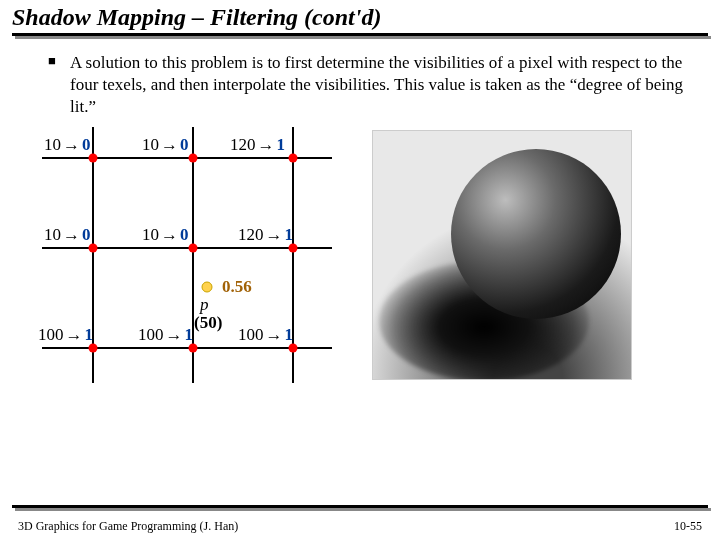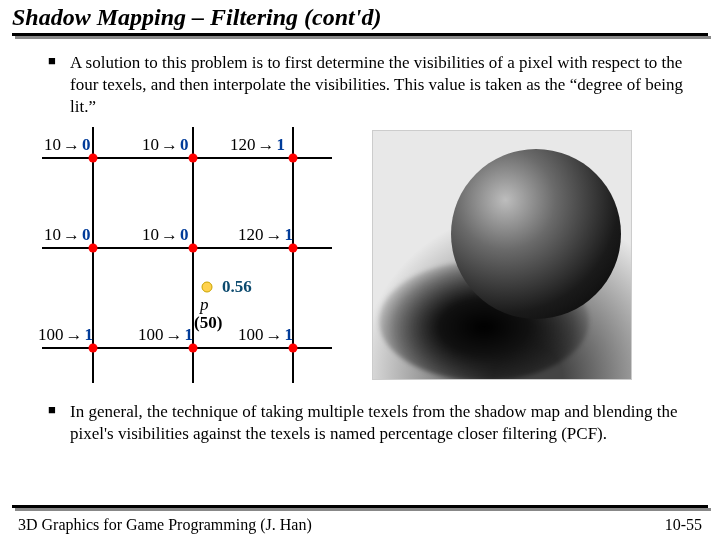--- a/index.html
+++ b/index.html
@@ -58,26 +58,26 @@
     transform: translate(-50%,-50%);
   }
   .yel {
     position:absolute; width:11px; height:11px; background:#ffd24d; border-radius:50%;
     transform: translate(-50%,-50%); border:1px solid #c9a400;
   }
   .lbln { position:absolute; font-family:"Times New Roman",serif; font-size:17px; white-space:nowrap; }
   .lbln .arrow { padding: 0 2px; }
   .lbln b { font-weight:bold; }
   .blue { color:#003b99; }
-  .green { color:#0c4a6e; }
+  .green { color:#a16207; }
   .plbl { font-family:"Times New Roman",serif; font-style:italic; }
   .footer {
     position:absolute; left:0; right:0; bottom:6px; padding: 0 18px;
     display:flex; justify-content:space-between; align-items:flex-end;
-    font-size:16px;
+    font-size:12px;
   }
   .footer-line {
     position:absolute; left:12px; right:12px; bottom:30px; height:5px;
   }
   .footer-line::before {
     content:""; position:absolute; left:0; right:0; top:0; height:3px; background:#000;
   }
   .footer-line::after {
     content:""; position:absolute; left:3px; right:-3px; top:3px; height:3px; background:#888;
   }
@@ -130,22 +130,19 @@
       <div class="lbln plbl" style="left:158px; top:168px;"><span>p</span></div>
       <div class="lbln" style="left:152px; top:186px; font-style:normal;font-weight:bold;"><span>(50)</span></div>
     </div>
 
     <div class="sphere-box">
       <div class="shadow-blob"></div>
       <div class="sphere"></div>
     </div>
   </div>
 
-  <ul class="bullet">
-    <li>In general, the technique of taking multiple texels from the shadow map and blending the pixel's visibilities against the texels is named percentage closer filtering (PCF).</li>
-  </ul>
 </div>
 
 <div class="footer-line"></div>
 <div class="footer">
   <span>3D Graphics for Game Programming (J. Han)</span>
   <span>10-55</span>
 </div>
 
 </body></html>

